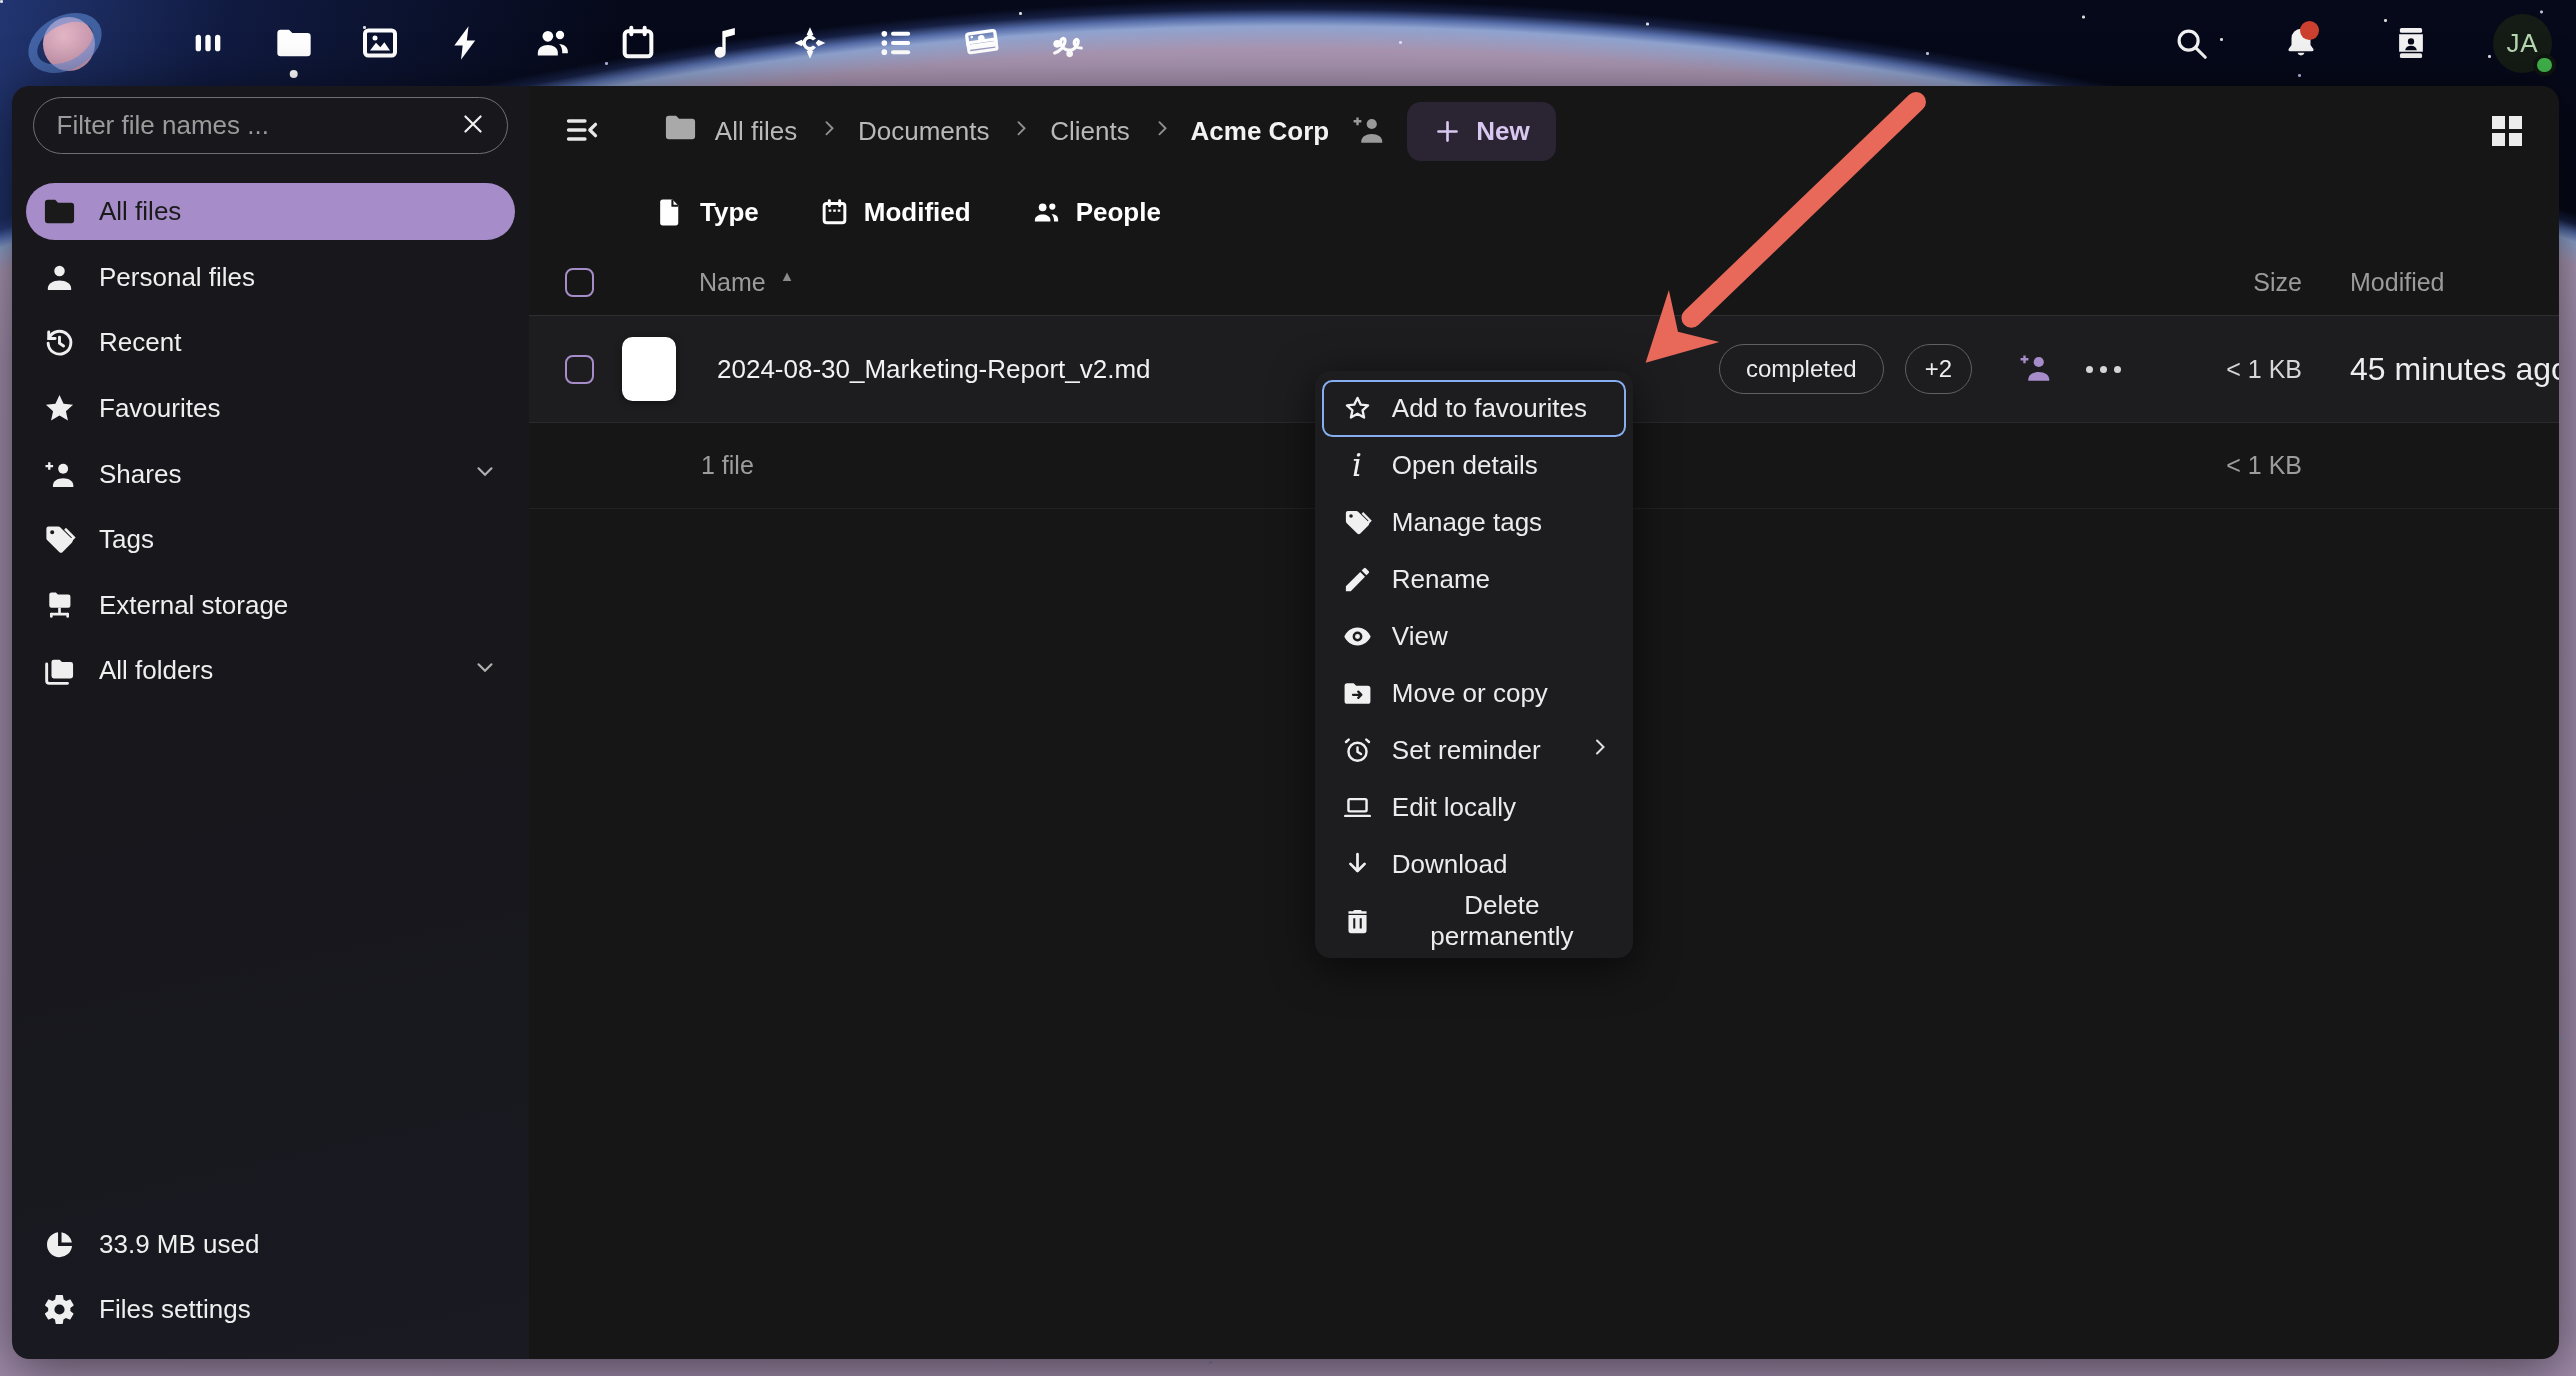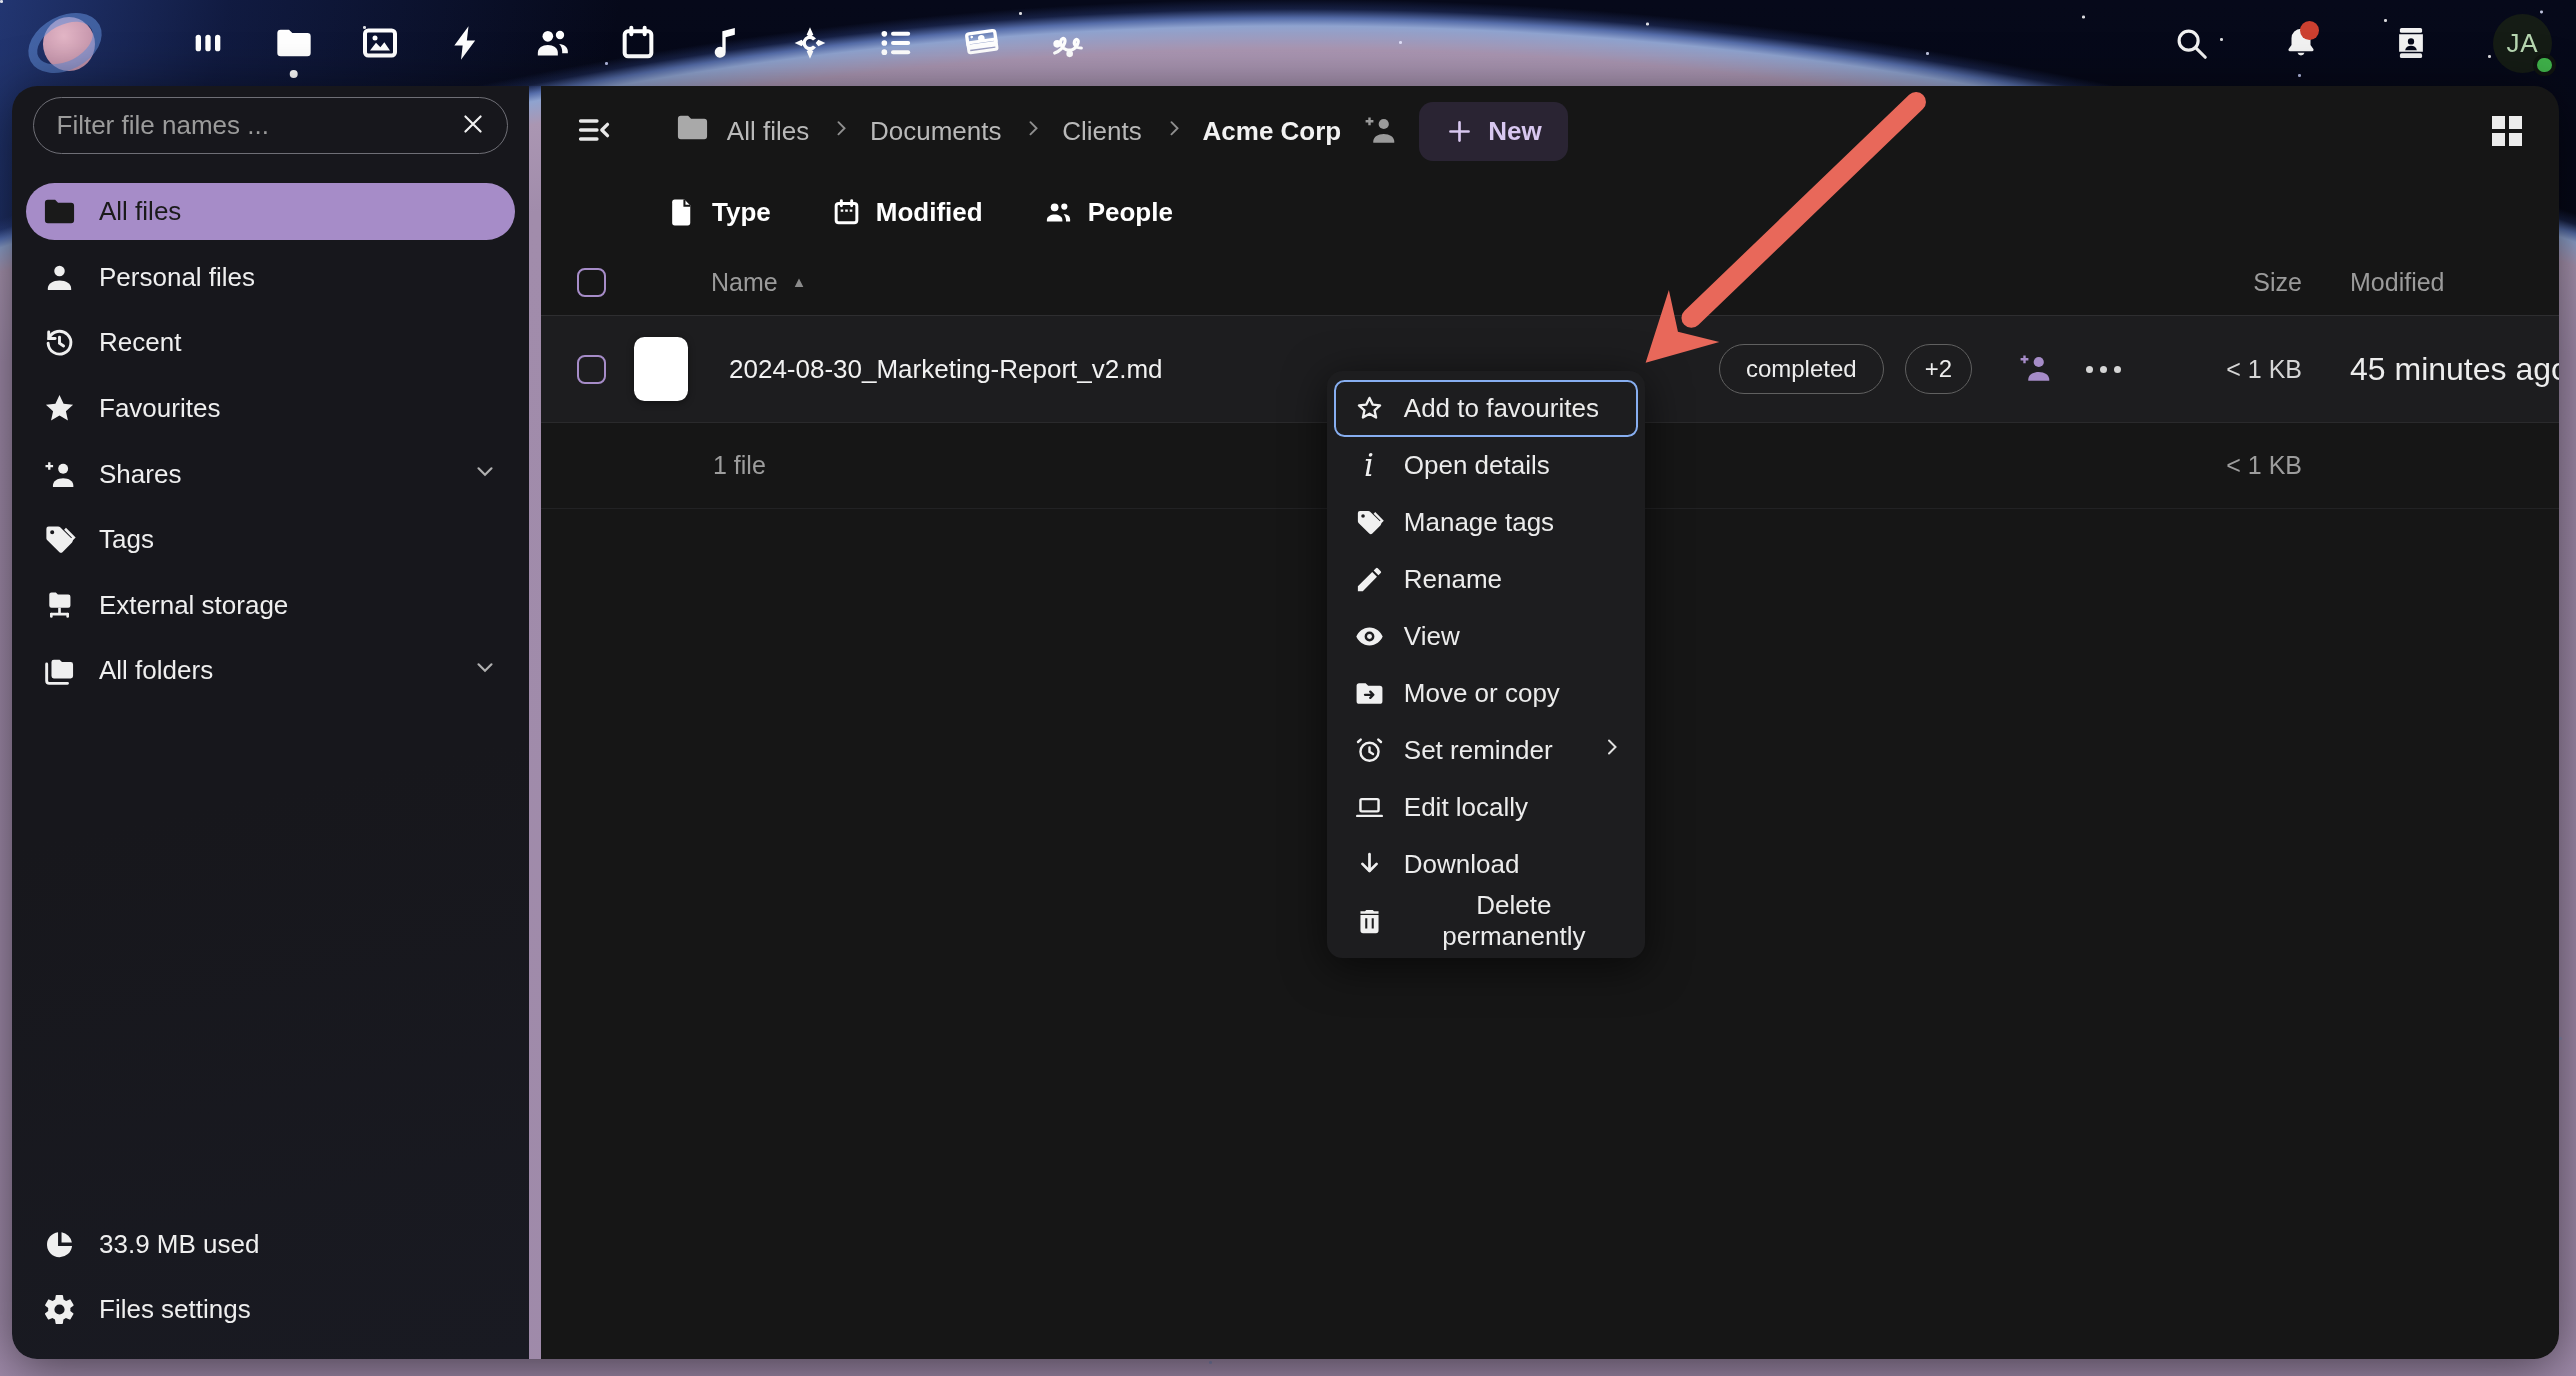--- a/index.html
+++ b/index.html
@@ -41,22 +41,22 @@
     background:none; border:none; color:#f2f2f2; cursor:pointer; }
   .iconbtn svg { width:38px; height:38px; }
   .notif-dot { position:absolute; top:5.2px; right:8.6px; width:19px; height:19px; border-radius:50%; background:#cc4030; }
   .avatar { position:relative; width:59px; height:59px; border-radius:50%; background:#151c15;
     display:flex; align-items:center; justify-content:center; border:none; cursor:pointer; }
   .avatar span { color:#b7d7b1; font-size:26px; letter-spacing:0.9px; }
   .status-dot { position:absolute; right:-3.5px; bottom:-3.5px; width:22.5px; height:22.5px; border-radius:50%;
     background:#3fb24a; border:4.3px solid #101510; }
 
   
-  .app { position:absolute; left:12px; top:86px; width:2547px; height:1273px; border-radius:25px;
-    overflow:hidden; display:flex; box-shadow:0 8.6px 52px rgba(0,0,0,.55);gap:12px; }
+  .app { position:absolute; left:12px; top:86px; width:2547px; height:1273px; border-radius:17px;
+    overflow:hidden; display:flex; box-shadow:0 8.6px 52px rgba(0,0,0,.55); }
   .sidebar { width:517px; flex:0 0 auto; background:linear-gradient(168deg,#17171c 55%, #191a22 100%);
     display:flex; flex-direction:column; }
   .content { flex:1; background:#161616; position:relative; }
 
   
   .filterwrap { position:relative; margin:11.2px 21px 29px; }
   .filterwrap input { width:100%; height:57px; border-radius:28.5px; border:1.7px solid #6f6f76; background:transparent;
     color:#e0e0e0; font-size:26px; padding:0 67px 0 22.5px; font-family:inherit; }
   .filterwrap input::placeholder { color:#9b9b9b; }
   .clearbtn { position:absolute; right:19px; top:12px; width:33px; height:33px; background:none; border:none;
@@ -93,21 +93,21 @@
 
   .chiprow { height:73px; display:flex; align-items:center; gap:60px; padding-left:126px; }
   .chip { display:flex; align-items:center; gap:14px; color:#fff; font-size:26px; font-weight:700;
     background:none; border:none; font-family:inherit; cursor:pointer; }
   .chip svg { width:31px; height:31px; }
 
   
   .thead { height:67px; display:flex; align-items:center; padding:0 24px 0 36px;
     border-bottom:1.7px solid #2e2e30; color:#9b9b9b; font-size:25px; }
   .cbx { width:29px; height:29px; border:2.6px solid #a68cc8; border-radius:7.8px; background:transparent; flex:0 0 auto; cursor:pointer; }
-  .th-name { margin-left:105px; cursor:pointer; display:flex; align-items:center; gap:14px; }
+  .th-name { margin-left:105px; cursor:pointer; display:flex; gap:14px; }
   .sort-asc { font-size:14.7px; color:#8b8b8b; }
   .rightcols { margin-left:auto; display:flex; align-items:center; }
   .col-size { width:155px; text-align:right; }
   .col-mod { width:185px; margin-left:48px; }
 
   .frow { height:107px; display:flex; align-items:center; padding:0 24px 0 36px; background:#1d1d1f;
     border-bottom:1.7px solid #2a2a2c; cursor:pointer; }
   .thumb { width:54px; height:64px; border-radius:10.4px; background:#fff; margin-left:28px; flex:0 0 auto;
     box-shadow:0 1.7px 7px rgba(0,0,0,.4); }
   .fname { margin-left:41px; color:#f2f2f2; font-size:26px; white-space:nowrap; }

